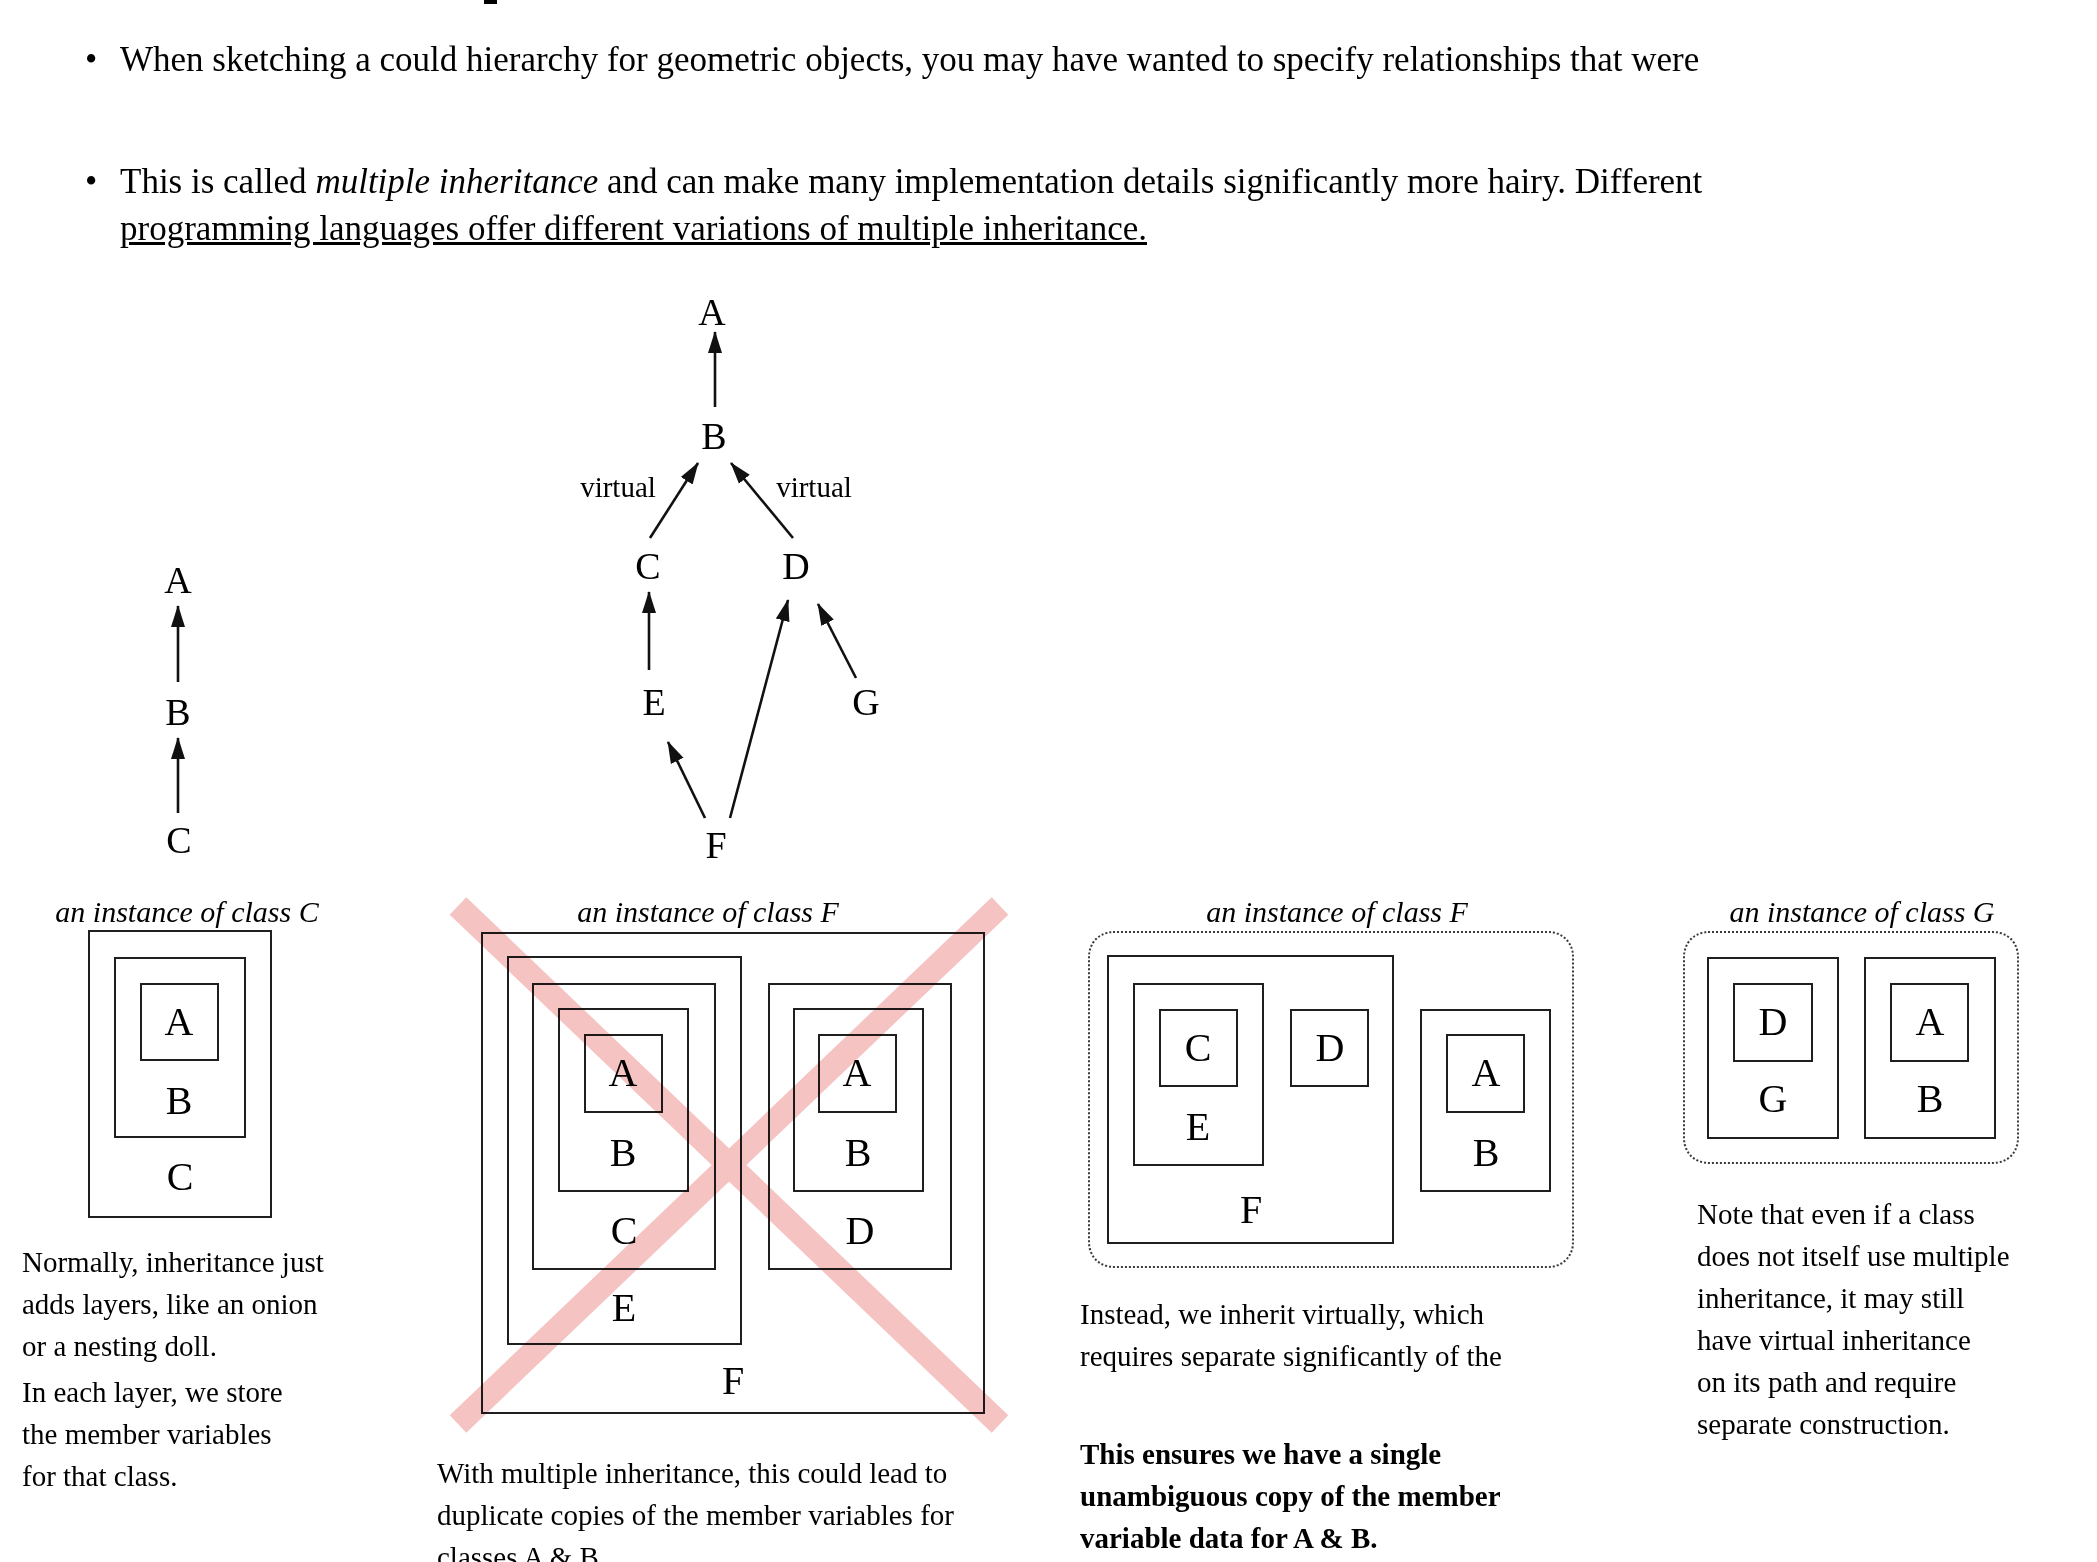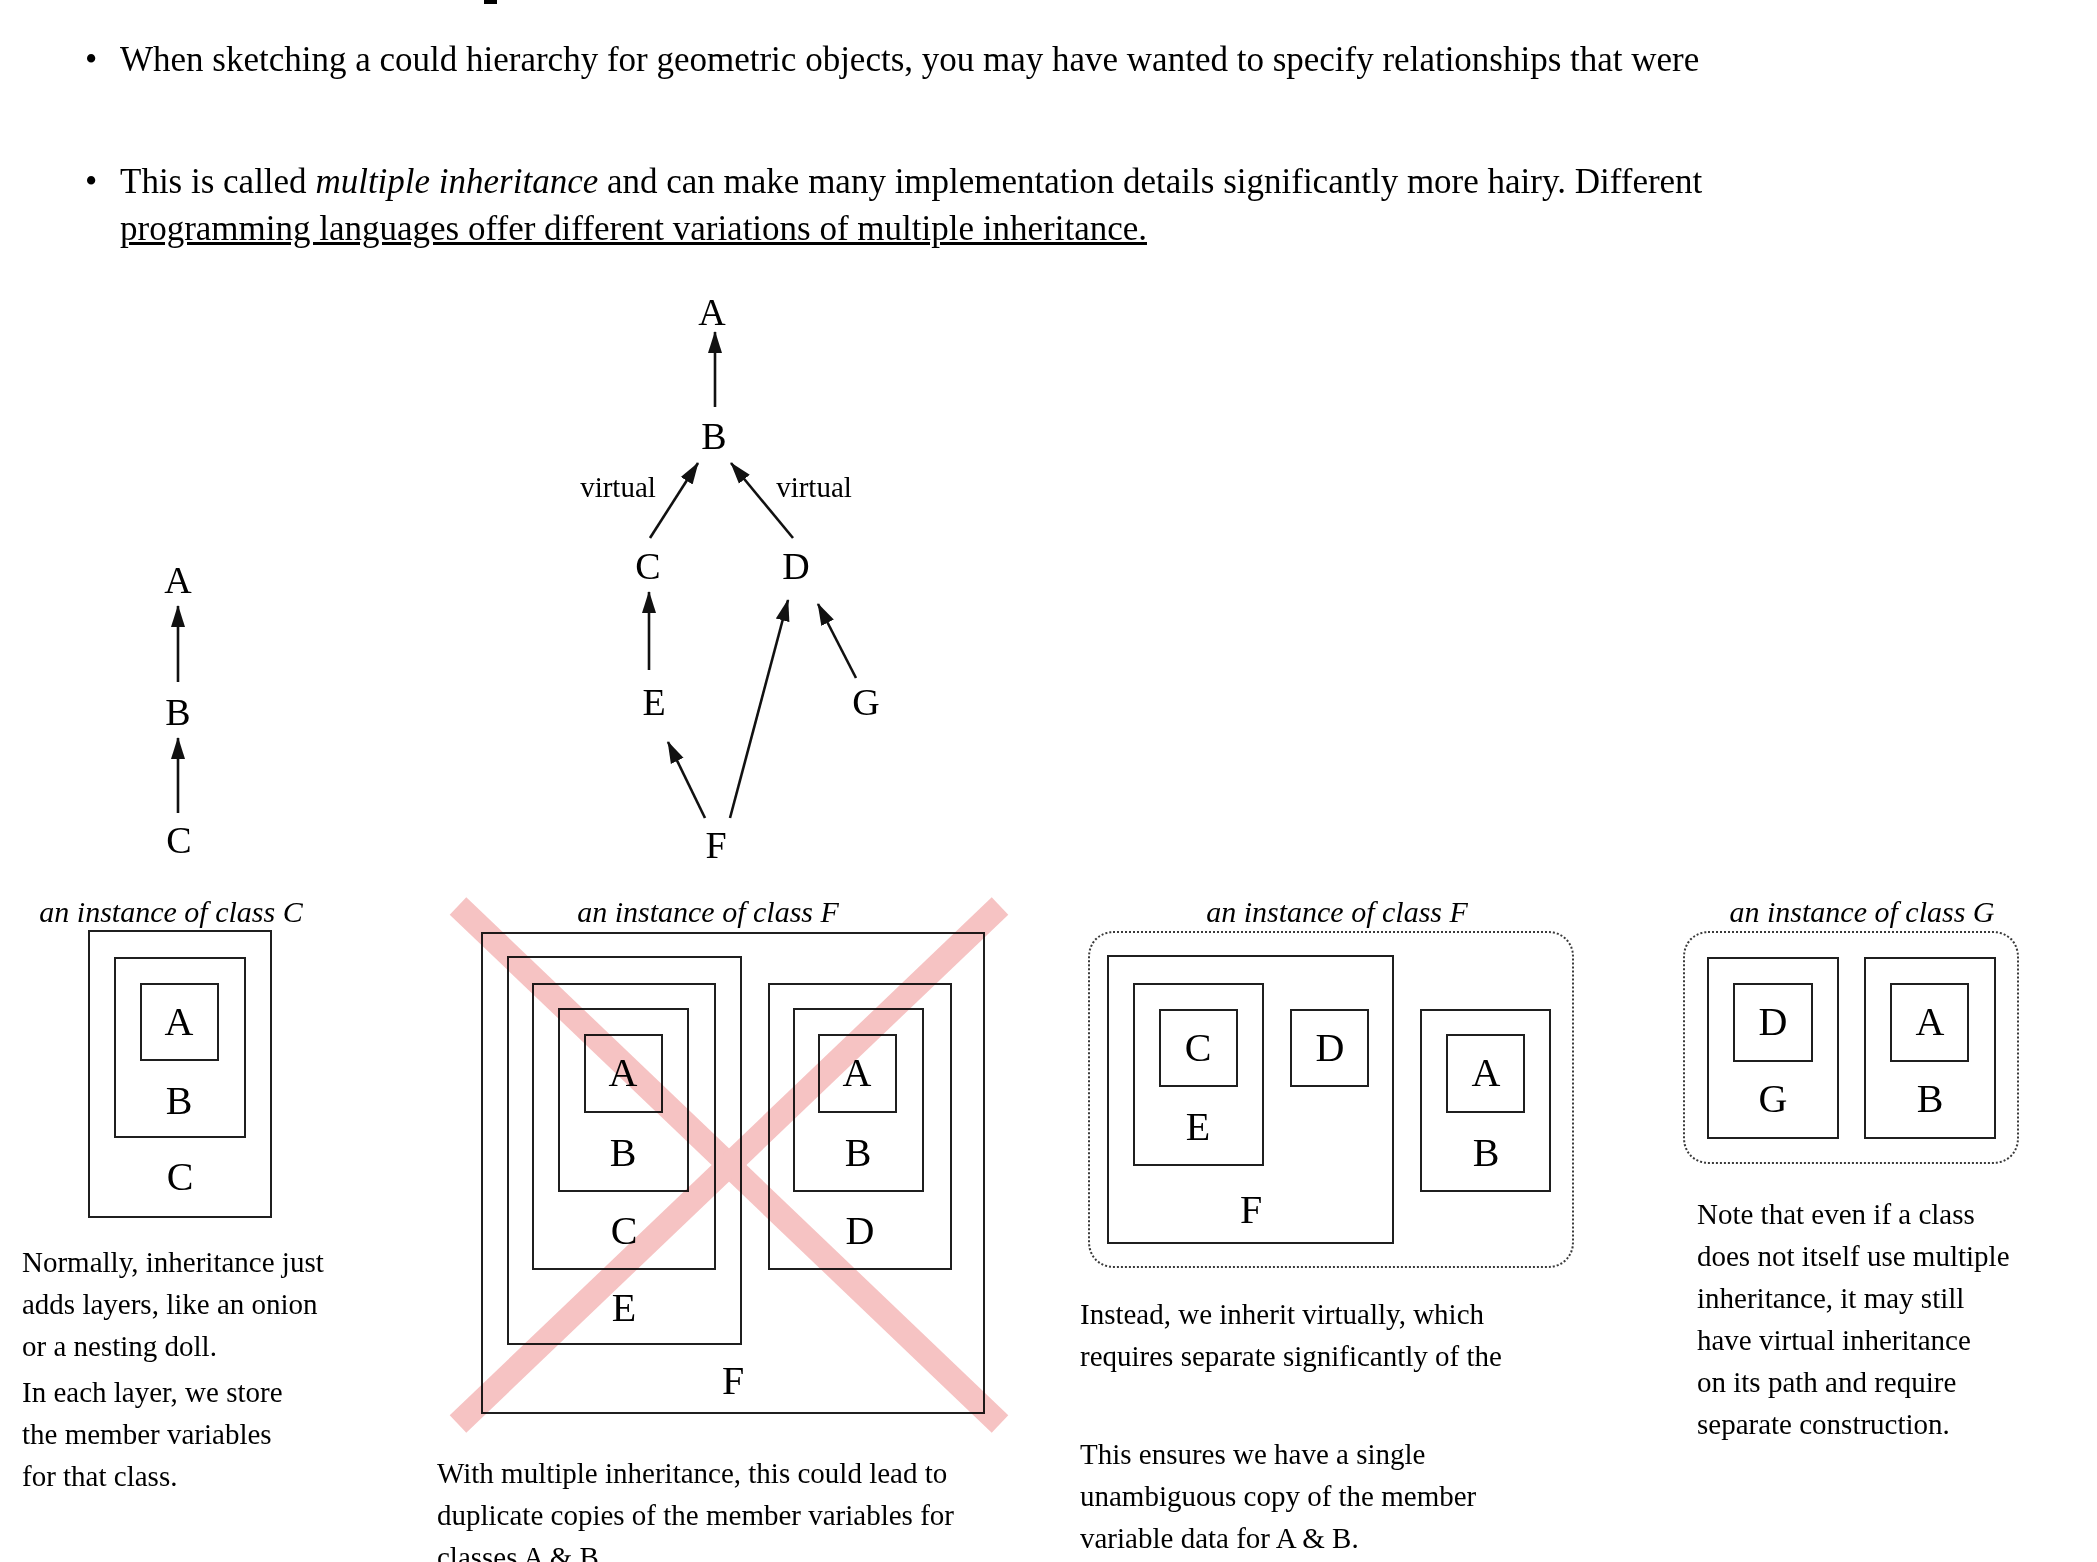--- a/index.html
+++ b/index.html
@@ -71,21 +71,21 @@
       <line x1="715" y1="407" x2="715" y2="332" marker-end="url(#ah)"></line>
       <line x1="650" y1="538" x2="698" y2="463" marker-end="url(#ah)"></line>
       <line x1="793" y1="538" x2="731" y2="463" marker-end="url(#ah)"></line>
       <line x1="649" y1="670" x2="649" y2="592" marker-end="url(#ah)"></line>
       <line x1="705" y1="818" x2="668" y2="742" marker-end="url(#ah)"></line>
       <line x1="730" y1="818" x2="788" y2="600" marker-end="url(#ah)"></line>
       <line x1="856" y1="678" x2="818" y2="604" marker-end="url(#ah)"></line>
     </g>
   </svg>
 
-  <div class="ititle" style="left:171px;top:897px;font-style:italic;">an instance of class C</div>
+  <div class="ititle" style="left:187px;top:897px;font-style:italic;">an instance of class C</div>
   <div class="box" style="left:88px;top:930px;width:184px;height:288px;"></div>
   <div class="box" style="left:114px;top:957px;width:132px;height:181px;"></div>
   <div class="box" style="left:140px;top:983px;width:79px;height:78px;"></div>
   <div class="lbl" style="left:179px;top:1022px;">A</div>
   <div class="lbl" style="left:179px;top:1101px;">B</div>
   <div class="lbl" style="left:180px;top:1177px;">C</div>
 
   <div class="cap" style="left:22px;top:1241px;">
     <div>Normally, inheritance just</div>
     <div>adds layers, like an onion</div>
@@ -140,21 +140,21 @@
   <div class="lbl" style="left:1330px;top:1048px;">D</div>
   <div class="lbl" style="left:1198px;top:1127px;">E</div>
   <div class="lbl" style="left:1251px;top:1210px;">F</div>
   <div class="lbl" style="left:1486px;top:1073px;">A</div>
   <div class="lbl" style="left:1486px;top:1153px;">B</div>
 
   <div class="cap" style="left:1080px;top:1293px;">
     <div>Instead, we inherit virtually, which</div>
     <div>requires separate significantly of the</div>
   </div>
-  <div class="cap" style="left:1080px;top:1433px;">
+  <div class="cap" style="left:1080px;top:1433px;font-weight:bold;">
     <div>This ensures we have a single</div>
     <div>unambiguous copy of the member</div>
     <div>variable data for A &amp; B.</div>
   </div>
 
   <div class="ititle" style="left:1862px;top:897px;">an instance of class G</div>
   <div class="dotted" style="left:1683px;top:931px;width:336px;height:233px;"></div>
   <div class="box" style="left:1707px;top:957px;width:132px;height:182px;"></div>
   <div class="box" style="left:1733px;top:983px;width:80px;height:79px;"></div>
   <div class="box" style="left:1864px;top:957px;width:132px;height:182px;"></div>

